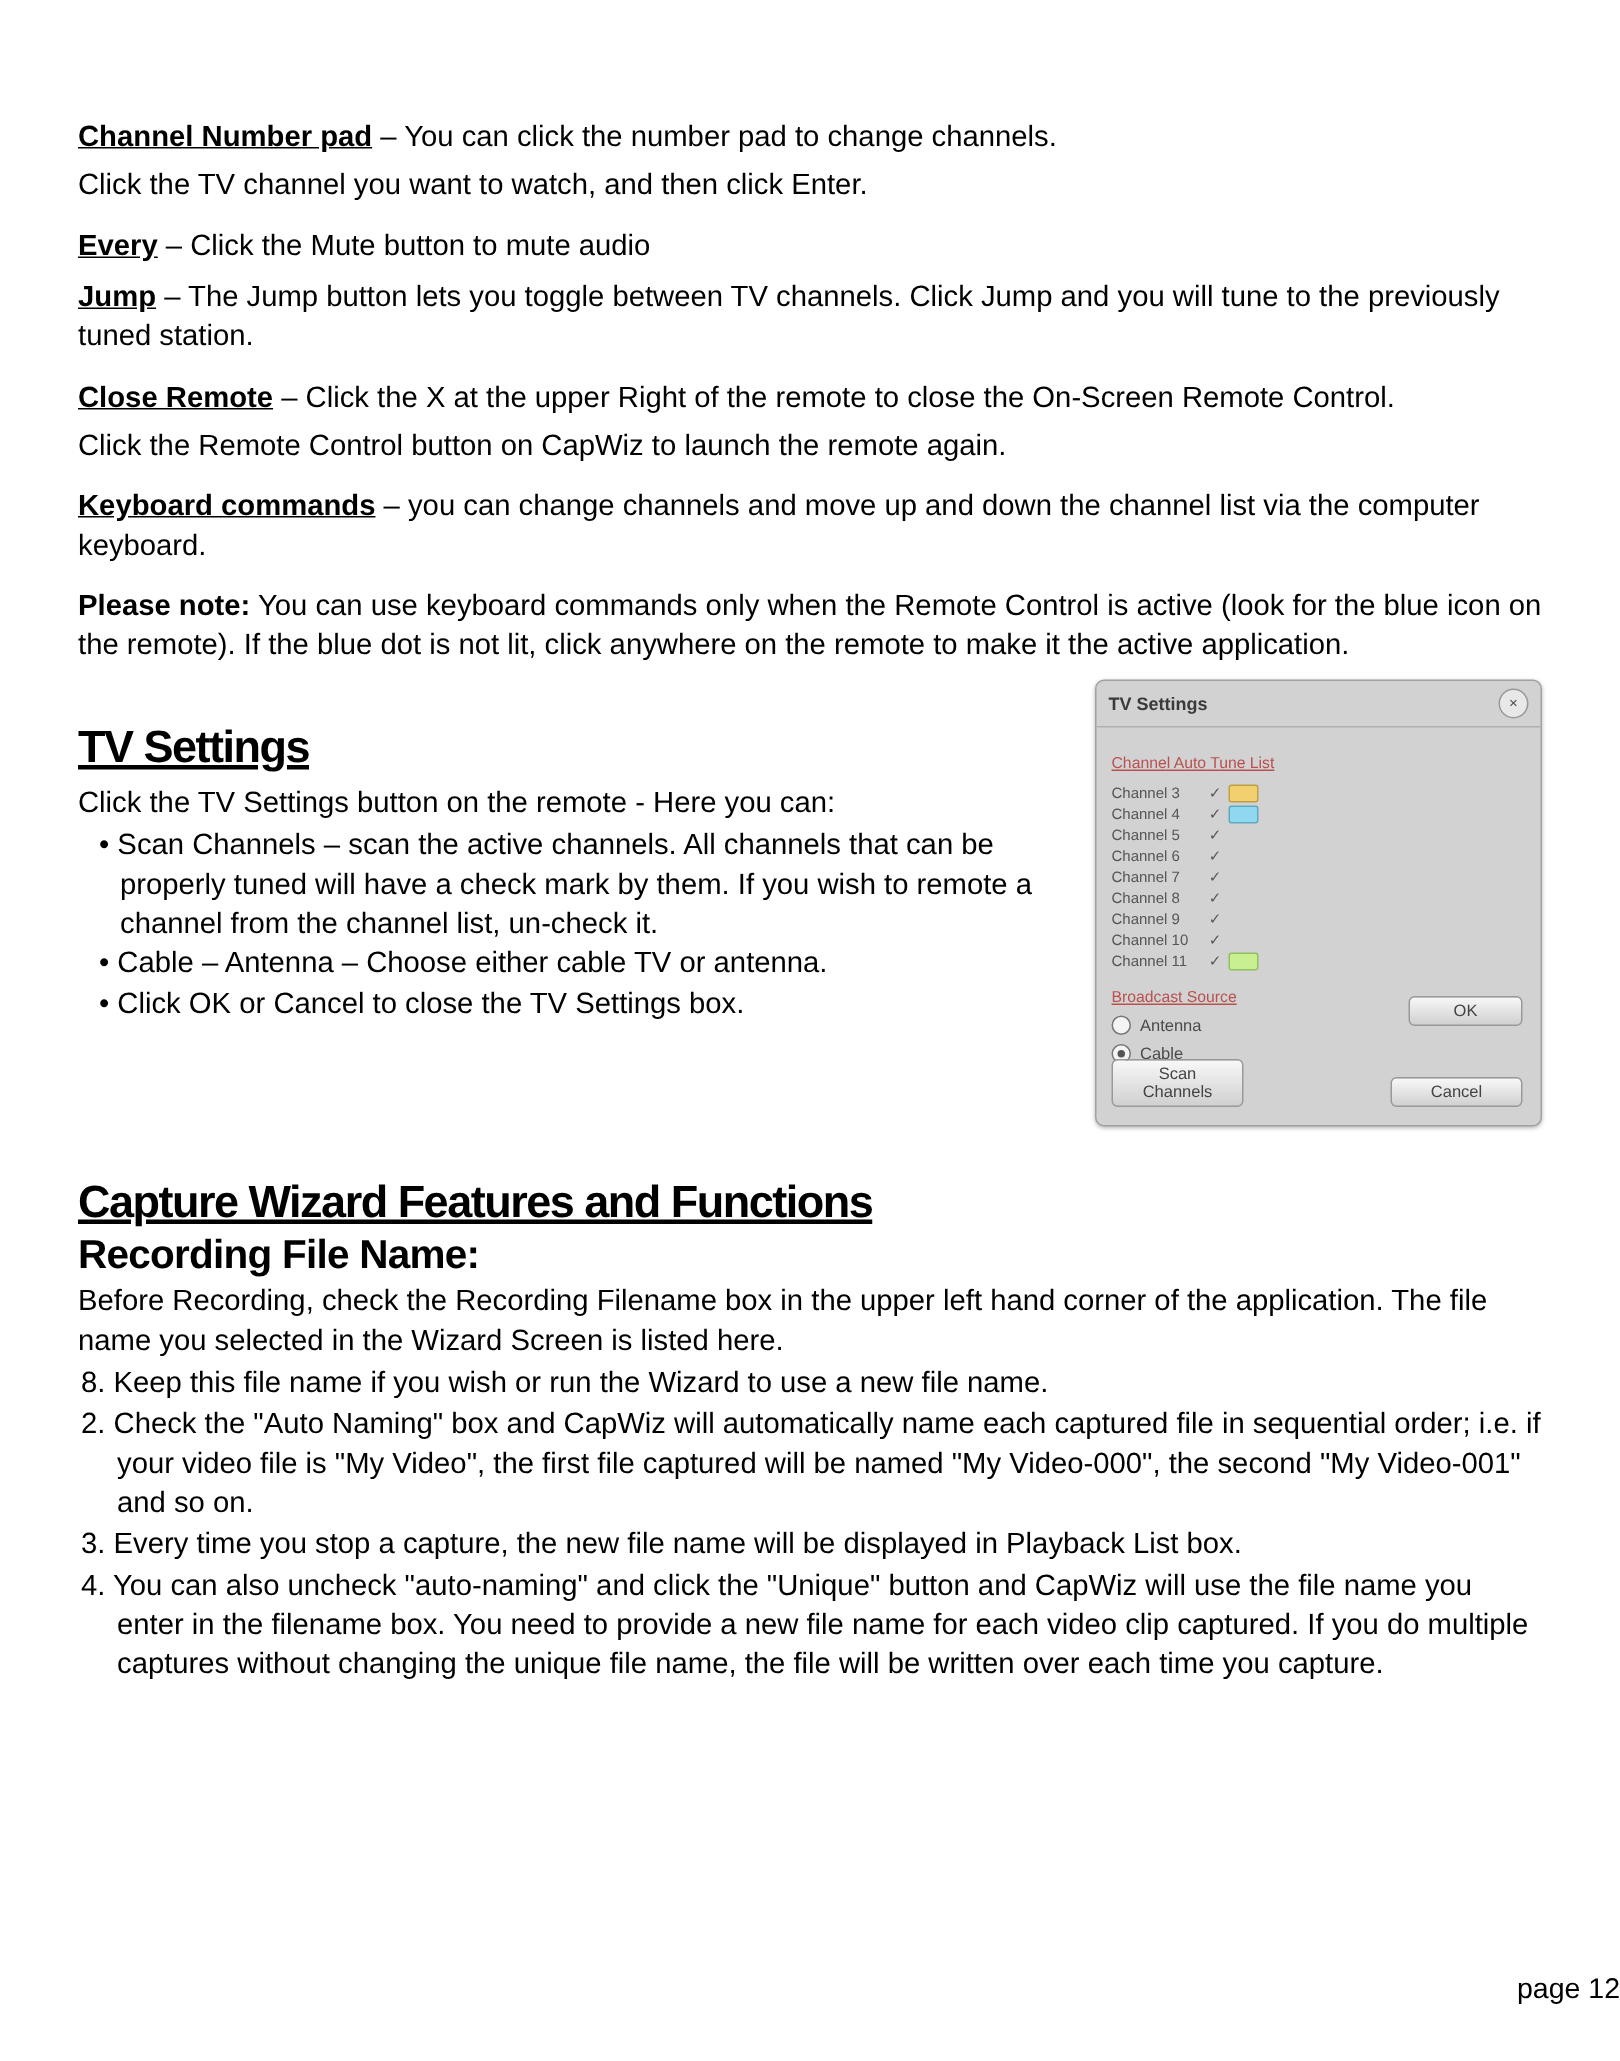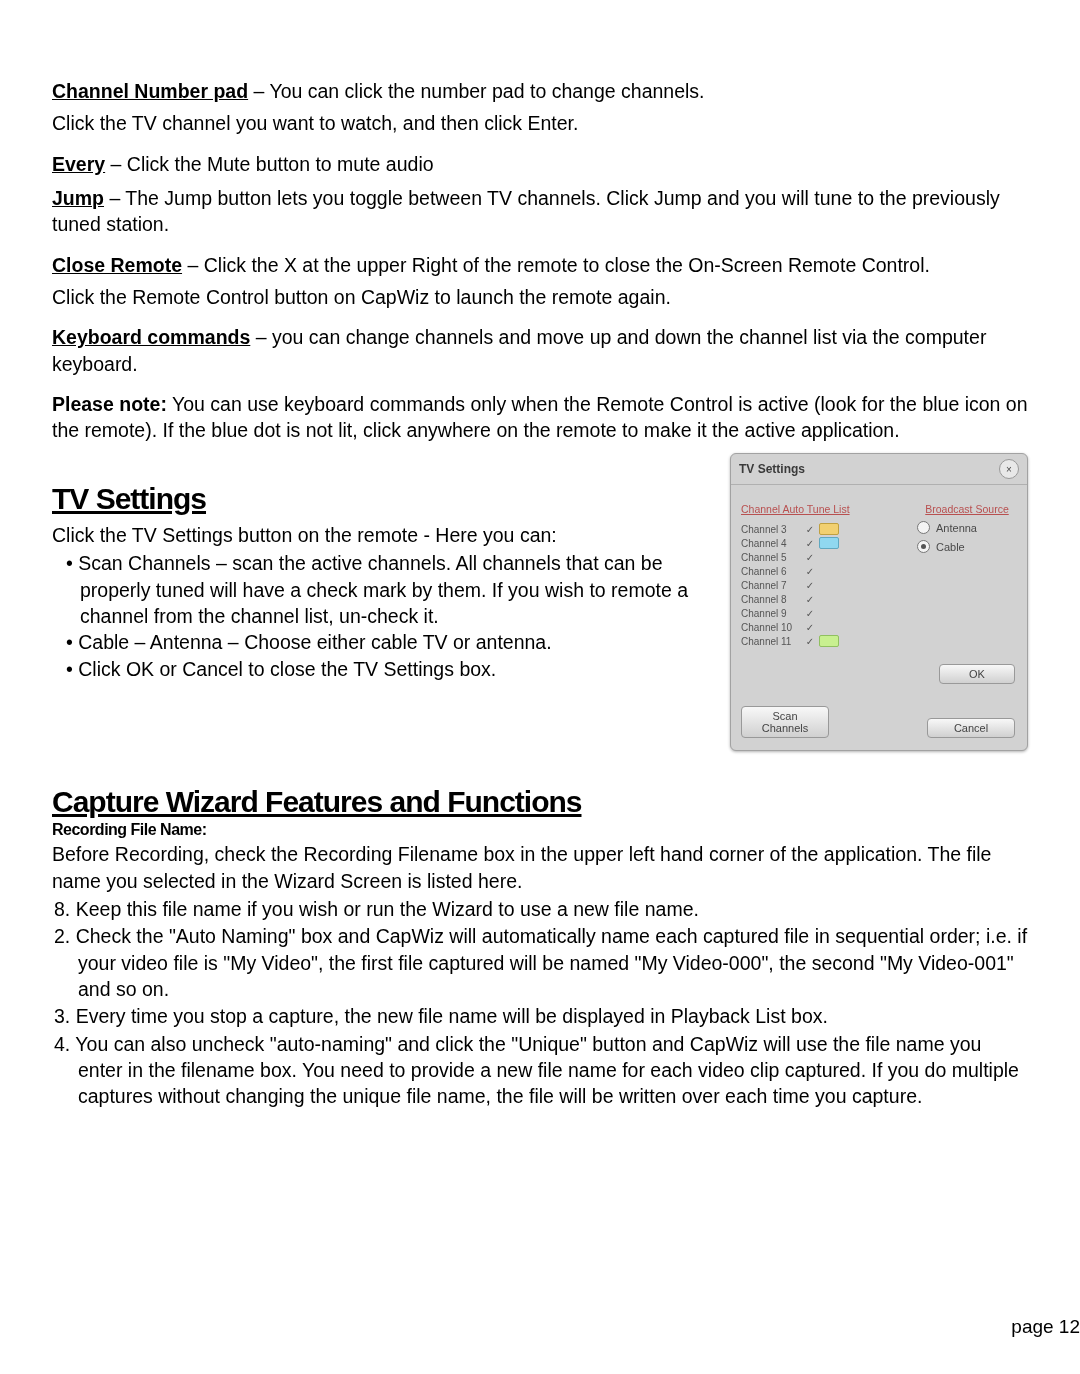--- a/index.html
+++ b/index.html
@@ -35,21 +35,21 @@
     font-family: "Arial Black", Arial, sans-serif;
     font-weight: 900;
     font-size: 30px;
     text-decoration: underline;
     letter-spacing: -1px;
     margin: 22px 0 2px 0;
   }
   .heading2 {
     font-family: "Arial Black", Arial, sans-serif;
     font-weight: 900;
-    font-size: 16px;
+    font-size: 27px;
     letter-spacing: -0.5px;
     margin: 2px 0 2px 0;
   }
   ul.keys {
     margin: 0 0 18px 0;
     padding: 0;
     list-style: none;
   }
   ul.keys li {
     font-size: 19.5px;
@@ -102,36 +102,37 @@
     border: 1px solid #999;
     display: flex;
     align-items: center;
     justify-content: center;
     font-size: 10px;
   }
   .tv-body {
     display: flex;
     padding: 18px 10px 12px 10px;
     gap: 12px;
+    flex-direction: column;
   }
   .tv-col-left {
     flex: 1;
   }
   .tv-col-right {
     width: 100px;
     display: flex;
     flex-direction: column;
   }
   .col-header {
     text-decoration: underline;
     font-size: 10.5px;
     margin-bottom: 6px;
     color: #b85050;
     white-space: nowrap;
-    text-align: center;
+    text-align: left;
   }
   .channel-list {
     font-size: 10px;
     color: #555;
   }
   .channel-row {
     display: flex;
     align-items: flex-end;
     height: 14px;
   }

